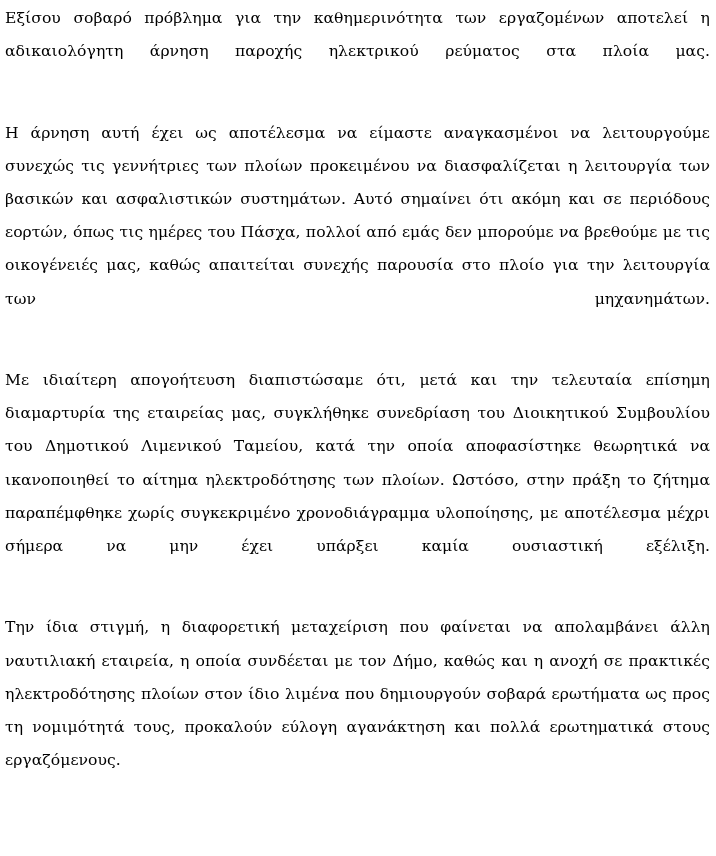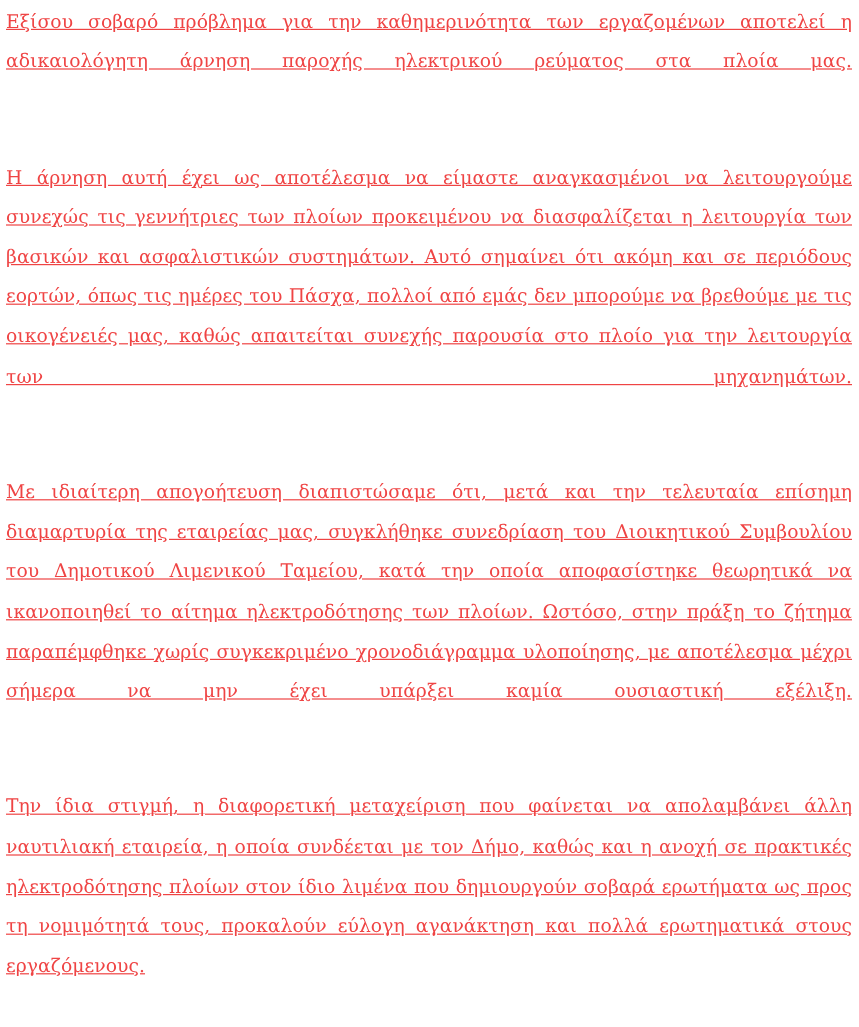--- a/index.html
+++ b/index.html
@@ -27,28 +27,27 @@
 
   .para {
     margin: 0;
     padding: 0;
     text-align: justify;
     text-justify: inter-word;
     font-size: 15.6px;
     line-height: 33.2px;
     letter-spacing: 0.05px;
     word-spacing: 0.2px;
-    color: #ef4444;
+    color: #000000;
     hyphens: manual;
-    text-decoration: underline;
   }
 
   
   .para + .para {
-    margin-top: 30px;
+    margin-top: 15px;
   }
 
   
   #paragraph-1 {
     margin-top: 2px;
   }
 
   
   .para::after {
     content: "";

